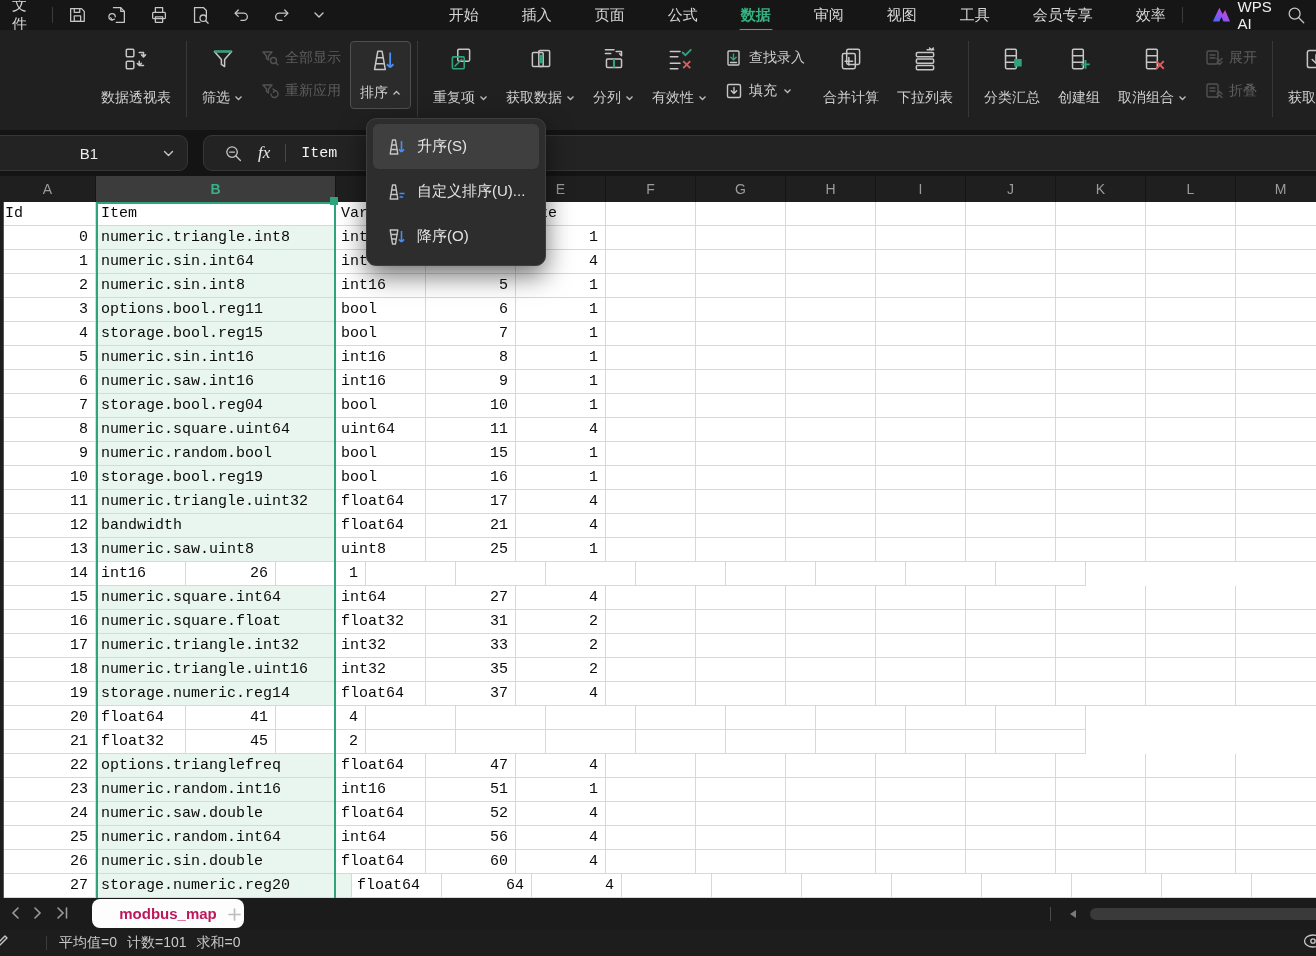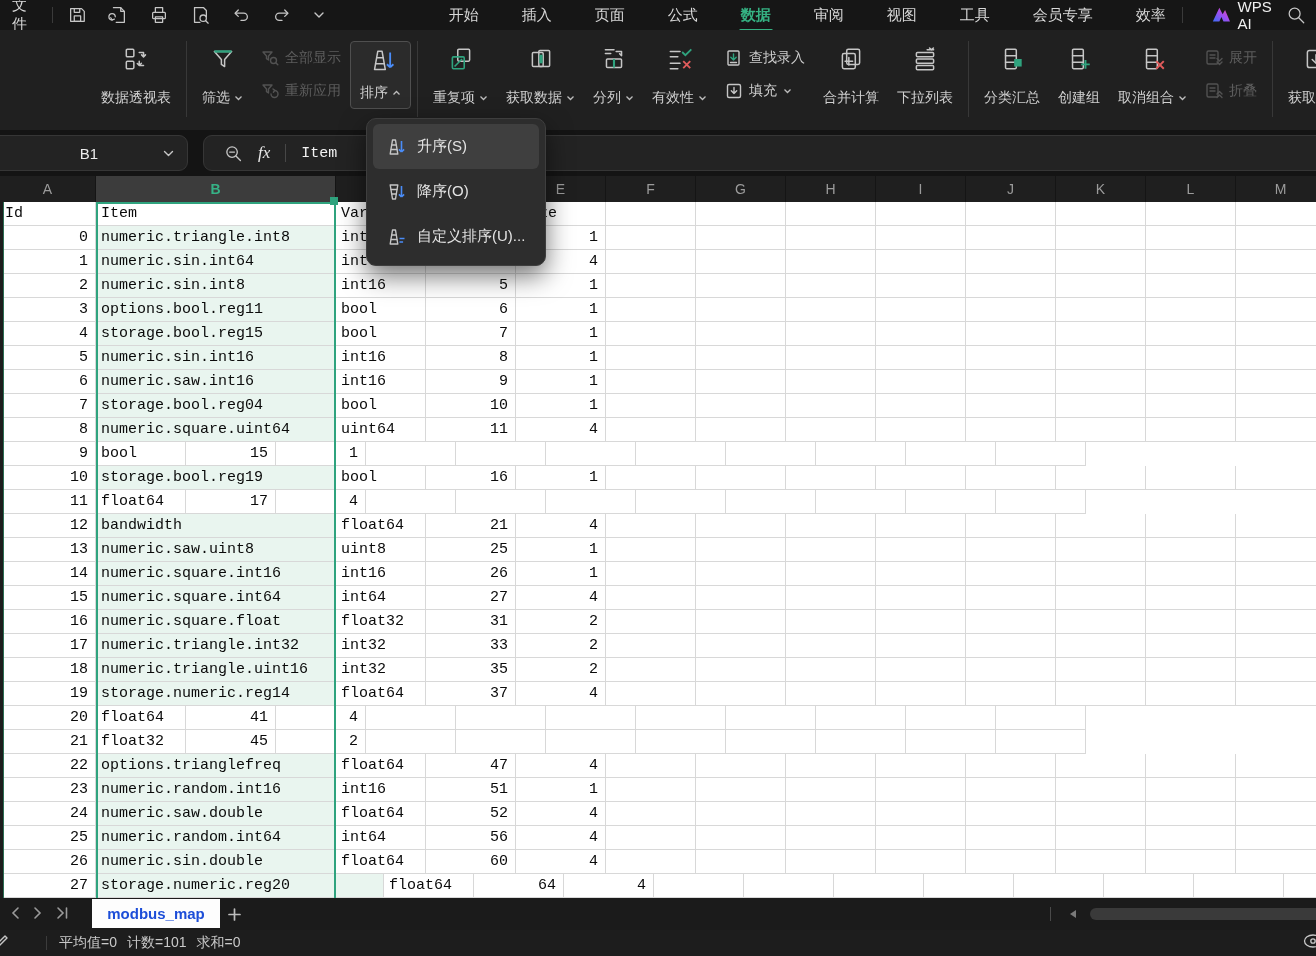--- a/index.html
+++ b/index.html
@@ -60,21 +60,21 @@
   .sortmenu{position:absolute;left:366px;top:118px;width:180px;height:148px;background:#2d2d2d;border:1px solid #3e3e3e;border-radius:10px;box-shadow:0 10px 26px rgba(0,0,0,.55);z-index:20;padding:5px 0;box-sizing:border-box;}
   .sm-item{height:45px;display:flex;align-items:center;gap:12px;padding-left:12px;margin:0 6px;border-radius:6px;color:#e4e4e4;font-size:15px;}
   .sm-item.hover{background:#3f3f3f;}
   .blue{stroke:#4a8cf7;}
   .teal{stroke:#2fa37e;}
   .red{stroke:#e15b5b;}
 
   
   .tabbar{position:absolute;top:898px;left:0;width:1316px;height:32px;background:#1b1b1b;}
   .tab-nav{position:absolute;top:8px;left:10px;display:flex;gap:13px;align-items:center;}
-  .sheet-tab{position:absolute;left:92px;top:1px;width:128px;height:29px;background:#fdfdfd;border-radius:0;display:flex;align-items:center;justify-content:center;color:#1d4ed8;font-weight:bold;font-size:15px;}
+  .sheet-tab{position:absolute;left:92px;top:1px;width:152px;height:29px;background:#fdfdfd;border-radius:8px;display:flex;align-items:center;justify-content:center;color:#be185d;font-weight:bold;font-size:15px;}
   .tab-plus{position:absolute;left:228px;top:10px;}
   .sb-div{position:absolute;left:1050px;top:9px;width:1px;height:14px;background:#4a4a4a;}
   .hs-arrow{position:absolute;left:1070px;top:12px;width:0;height:0;border-top:4px solid transparent;border-bottom:4px solid transparent;border-right:6px solid #7a7a7a;}
   .hscroll{position:absolute;left:1090px;top:10px;width:240px;height:12px;background:#3a3a3a;border-radius:6px;}
 
   
   .statusbar{position:absolute;top:930px;left:0;width:1316px;height:26px;background:#1d1d1d;display:flex;align-items:center;color:#c9c9c9;font-size:14px;}
   .sb-pen{position:absolute;left:-5px;top:2px;}
   .sb-sep{width:1px;height:14px;background:#3c3c3c;margin-left:46px;margin-right:12px;}
   .stats{display:flex;gap:10px;}
@@ -598,20 +598,21 @@
           <div class="cell" style="width: 90px;"></div>
           <div class="cell" style="width: 90px;"></div>
           <div class="cell" style="width: 90px;"></div>
           <div class="cell" style="width: 90px;"></div>
           <div class="cell" style="width: 90px;"></div>
           <div class="cell" style="width: 90px;"></div>
           <div class="cell" style="width: 90px;"></div>
         </div>
         <div class="grid-row">
           <div class="cell num" style="width: 96px;">9</div>
+          <div class="cell tint" style="width: 240px;">numeric.random.bool</div>
           <div class="cell" style="width: 90px;">bool</div>
           <div class="cell num" style="width: 90px;">15</div>
           <div class="cell num" style="width: 90px;">1</div>
           <div class="cell" style="width: 90px;"></div>
           <div class="cell" style="width: 90px;"></div>
           <div class="cell" style="width: 90px;"></div>
           <div class="cell" style="width: 90px;"></div>
           <div class="cell" style="width: 90px;"></div>
           <div class="cell" style="width: 90px;"></div>
           <div class="cell" style="width: 90px;"></div>
@@ -627,20 +628,21 @@
           <div class="cell" style="width: 90px;"></div>
           <div class="cell" style="width: 90px;"></div>
           <div class="cell" style="width: 90px;"></div>
           <div class="cell" style="width: 90px;"></div>
           <div class="cell" style="width: 90px;"></div>
           <div class="cell" style="width: 90px;"></div>
           <div class="cell" style="width: 90px;"></div>
         </div>
         <div class="grid-row">
           <div class="cell num" style="width: 96px;">11</div>
+          <div class="cell tint" style="width: 240px;">numeric.triangle.uint32</div>
           <div class="cell" style="width: 90px;">float64</div>
           <div class="cell num" style="width: 90px;">17</div>
           <div class="cell num" style="width: 90px;">4</div>
           <div class="cell" style="width: 90px;"></div>
           <div class="cell" style="width: 90px;"></div>
           <div class="cell" style="width: 90px;"></div>
           <div class="cell" style="width: 90px;"></div>
           <div class="cell" style="width: 90px;"></div>
           <div class="cell" style="width: 90px;"></div>
           <div class="cell" style="width: 90px;"></div>
@@ -671,21 +673,20 @@
           <div class="cell" style="width: 90px;"></div>
           <div class="cell" style="width: 90px;"></div>
           <div class="cell" style="width: 90px;"></div>
           <div class="cell" style="width: 90px;"></div>
           <div class="cell" style="width: 90px;"></div>
           <div class="cell" style="width: 90px;"></div>
           <div class="cell" style="width: 90px;"></div>
         </div>
         <div class="grid-row">
           <div class="cell num" style="width: 96px;">14</div>
-          <div class="cell tint" style="width: 240px;">numeric.square.int16</div>
           <div class="cell" style="width: 90px;">int16</div>
           <div class="cell num" style="width: 90px;">26</div>
           <div class="cell num" style="width: 90px;">1</div>
           <div class="cell" style="width: 90px;"></div>
           <div class="cell" style="width: 90px;"></div>
           <div class="cell" style="width: 90px;"></div>
           <div class="cell" style="width: 90px;"></div>
           <div class="cell" style="width: 90px;"></div>
           <div class="cell" style="width: 90px;"></div>
           <div class="cell" style="width: 90px;"></div>
@@ -864,21 +865,21 @@
           <div class="cell" style="width: 90px;"></div>
           <div class="cell" style="width: 90px;"></div>
           <div class="cell" style="width: 90px;"></div>
           <div class="cell" style="width: 90px;"></div>
           <div class="cell" style="width: 90px;"></div>
           <div class="cell" style="width: 90px;"></div>
           <div class="cell" style="width: 90px;"></div>
         </div>
         <div class="grid-row">
           <div class="cell num" style="width: 96px;">27</div>
-          <div class="cell tint" style="width: 288px;">storage.numeric.reg20</div>
+          <div class="cell tint" style="width: 256px;">storage.numeric.reg20</div>
           <div class="cell" style="width: 90px;">float64</div>
           <div class="cell num" style="width: 90px;">64</div>
           <div class="cell num" style="width: 90px;">4</div>
           <div class="cell" style="width: 90px;"></div>
           <div class="cell" style="width: 90px;"></div>
           <div class="cell" style="width: 90px;"></div>
           <div class="cell" style="width: 90px;"></div>
           <div class="cell" style="width: 90px;"></div>
           <div class="cell" style="width: 90px;"></div>
           <div class="cell" style="width: 90px;"></div>
@@ -894,33 +895,33 @@
     <div class="sm-item hover">
       <svg width="20" height="20" viewBox="0 0 20 20">
           <polygon class="ic" points="7.5,3 10.5,3 12.8,17 5.2,17"></polygon>
           <path class="ic" d="M7 8 h4 M6.2 12.5 h5.6"></path>
           <path class="blue" fill="none" stroke-width="1.6" d="M16.5 4 v11 M16.5 15 l-2.6 -2.6 M16.5 15 l2.6 -2.6"></path>
         </svg>
       <span>升序(S)</span>
     </div>
     <div class="sm-item">
       <svg width="20" height="20" viewBox="0 0 20 20">
+          <polygon class="ic" points="7.5,3 10.5,3 12.8,17 5.2,17"></polygon>
+          <path class="ic" d="M7 8 h4 M6.2 12.5 h5.6"></path>
+          <path class="blue" fill="none" stroke-width="1.6" d="M14.5 11.5 h5 M14.5 15 h3.6"></path>
+        </svg>
+      <span>自定义排序(U)...</span>
+    </div>
+    <div class="sm-item">
+      <svg width="20" height="20" viewBox="0 0 20 20">
           <polygon class="ic" points="5.2,3 12.8,3 10.5,17 7.5,17"></polygon>
           <path class="ic" d="M6.2 7.5 h5.6 M7 12 h4"></path>
           <path class="blue" fill="none" stroke-width="1.6" d="M16.5 4 v11 M16.5 15 l-2.6 -2.6 M16.5 15 l2.6 -2.6"></path>
         </svg>
       <span>降序(O)</span>
-    </div>
-    <div class="sm-item">
-      <svg width="20" height="20" viewBox="0 0 20 20">
-          <polygon class="ic" points="7.5,3 10.5,3 12.8,17 5.2,17"></polygon>
-          <path class="ic" d="M7 8 h4 M6.2 12.5 h5.6"></path>
-          <path class="blue" fill="none" stroke-width="1.6" d="M14.5 11.5 h5 M14.5 15 h3.6"></path>
-        </svg>
-      <span>自定义排序(U)...</span>
     </div>
   </div>
 
   <div class="tabbar">
     <span class="tab-nav">
       <span>
           <svg width="10" height="14" viewBox="0 0 10 14" fill="none" stroke="#9a9a9a" stroke-width="1.6" stroke-linecap="round">
             <path d="M8 2 L3 7 L8 12"></path>
           </svg>
         </span>

